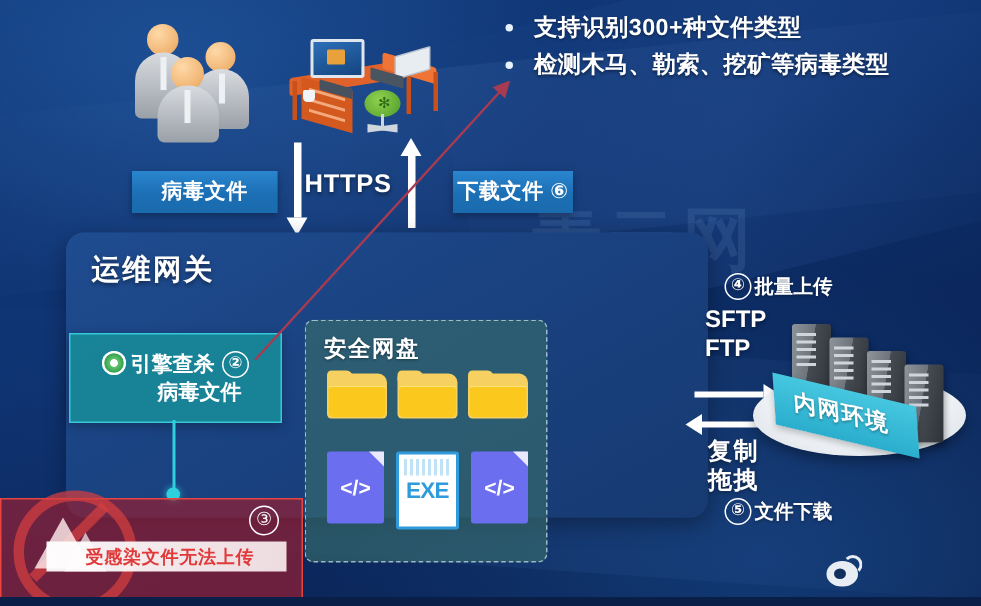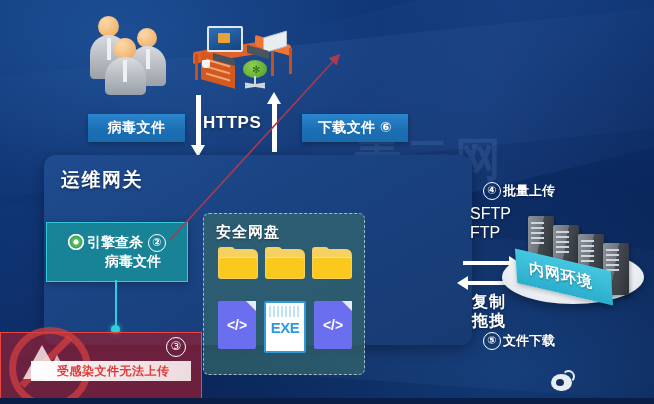--- a/index.html
+++ b/index.html
@@ -80,21 +80,21 @@
   .arrow-up{position:absolute;left:272px;top:104px;width:5px;height:48px;background:#ffffff;}
   .arrow-up:after{content:"";position:absolute;left:-5px;top:-12px;border-left:7.5px solid transparent;
      border-right:7.5px solid transparent;border-bottom:12px solid #ffffff;}
 
   
   .pill{position:absolute;height:28px;display:flex;align-items:center;justify-content:center;
      color:#ffffff;font-size:14px;font-weight:600;letter-spacing:0.4px;
      box-shadow:0 2px 5px rgba(0,0,0,.3);}
   .pill-up{left:88px;top:114px;width:97px;
      background:linear-gradient(180deg,#2a86cf 0%,#1c6fb4 55%,#1a6bae 100%);}
-  .pill-dn{left:302px;top:114px;width:106px;
+  .pill-dn{left:302px;top:114px;width:80px;
      background:linear-gradient(180deg,#2a86cf 0%,#1c6fb4 55%,#1a6bae 100%);}
 
   
   .wm-center{position:absolute;left:355px;top:88px;font-size:46px;font-weight:bold;
      color:rgba(150,185,235,0.13);letter-spacing:4px;margin-top:41px;}
 
   
   .gateway{position:absolute;left:44px;top:155px;width:428px;height:190px;
      background:linear-gradient(150deg,#1f4c90 0%,#1a4382 40%,#173a72 100%);
      border-radius:12px;box-shadow:0 4px 14px rgba(0,0,0,.32);}
@@ -161,21 +161,21 @@
   .alert-strip{position:absolute;left:30px;top:28px;width:160px;height:20px;
      background:linear-gradient(90deg,rgba(255,255,255,.95),rgba(255,245,245,.88));
      display:flex;align-items:center;}
   .alert-strip span{color:#e03a3a;font-size:12px;font-weight:600;margin-left:26px;letter-spacing:0.5px;}
 
   
   .r-batch{position:absolute;left:483px;top:182px;color:#ffffff;font-size:13px;font-weight:600;
      display:flex;align-items:center;text-shadow:0 1px 2px rgba(0,0,0,.4);}
   .circ-d{display:inline-block;width:16px;height:16px;border:1.5px solid #ffffff;border-radius:50%;
      text-align:center;line-height:14px;font-size:11px;font-weight:600;margin-right:2px;}
-  .r-sftp{position:absolute;left:470px;top:204px;color:#ffffff;font-size:16px;font-weight:normal;
+  .r-sftp{position:absolute;left:470px;top:204px;color:#ffffff;font-size:16px;font-weight:bold;
      line-height:19px;text-shadow:0 1px 3px rgba(0,0,0,.45);}
   .r-copy{position:absolute;left:472px;top:292px;color:#ffffff;font-size:16px;font-weight:bold;
      line-height:19px;letter-spacing:1px;text-shadow:0 1px 3px rgba(0,0,0,.45);}
   .r-dl{position:absolute;left:483px;top:332px;color:#ffffff;font-size:13px;font-weight:600;
      display:flex;align-items:center;text-shadow:0 1px 2px rgba(0,0,0,.4);}
 
   .ar-right{position:absolute;left:463px;top:261px;width:46px;height:4px;background:#ffffff;}
   .ar-right:after{content:"";position:absolute;left:46px;top:-5px;border-top:7px solid transparent;
      border-bottom:7px solid transparent;border-left:11px solid #ffffff;}
   .ar-left{position:absolute;left:468px;top:281px;width:46px;height:4px;background:#ffffff;}
@@ -219,20 +219,30 @@
 <body>
 
 <div id="stage">
 
   <div class="sweep sweep1"></div>
   <div class="sweep sweep2"></div>
   <div class="sweep sweep3"></div>
 
   <div class="wm-center">青云网</div>
 
+  <div class="bullets">
+    <div class="brow">
+      <span class="bdot"></span>
+      <span class="btext">支持识别300+种文件类型</span>
+    </div>
+    <div class="brow">
+      <span class="bdot"></span>
+      <span class="btext">检测木马、勒索、挖矿等病毒类型</span>
+    </div>
+  </div>
 
   <div class="people">
     <div class="person">
       <div class="p-head" style="left:10px;top:8px;width:21px;height:21px;"></div>
       <div class="p-body" style="left:2px;top:27px;width:38px;height:44px;"></div>
       <div class="p-tie" style="left:19px;top:30px;height:22px;"></div>
     </div>
     <div class="person">
       <div class="p-head" style="left:49px;top:20px;width:20px;height:20px;"></div>
       <div class="p-body" style="left:41px;top:38px;width:37px;height:40px;"></div>

